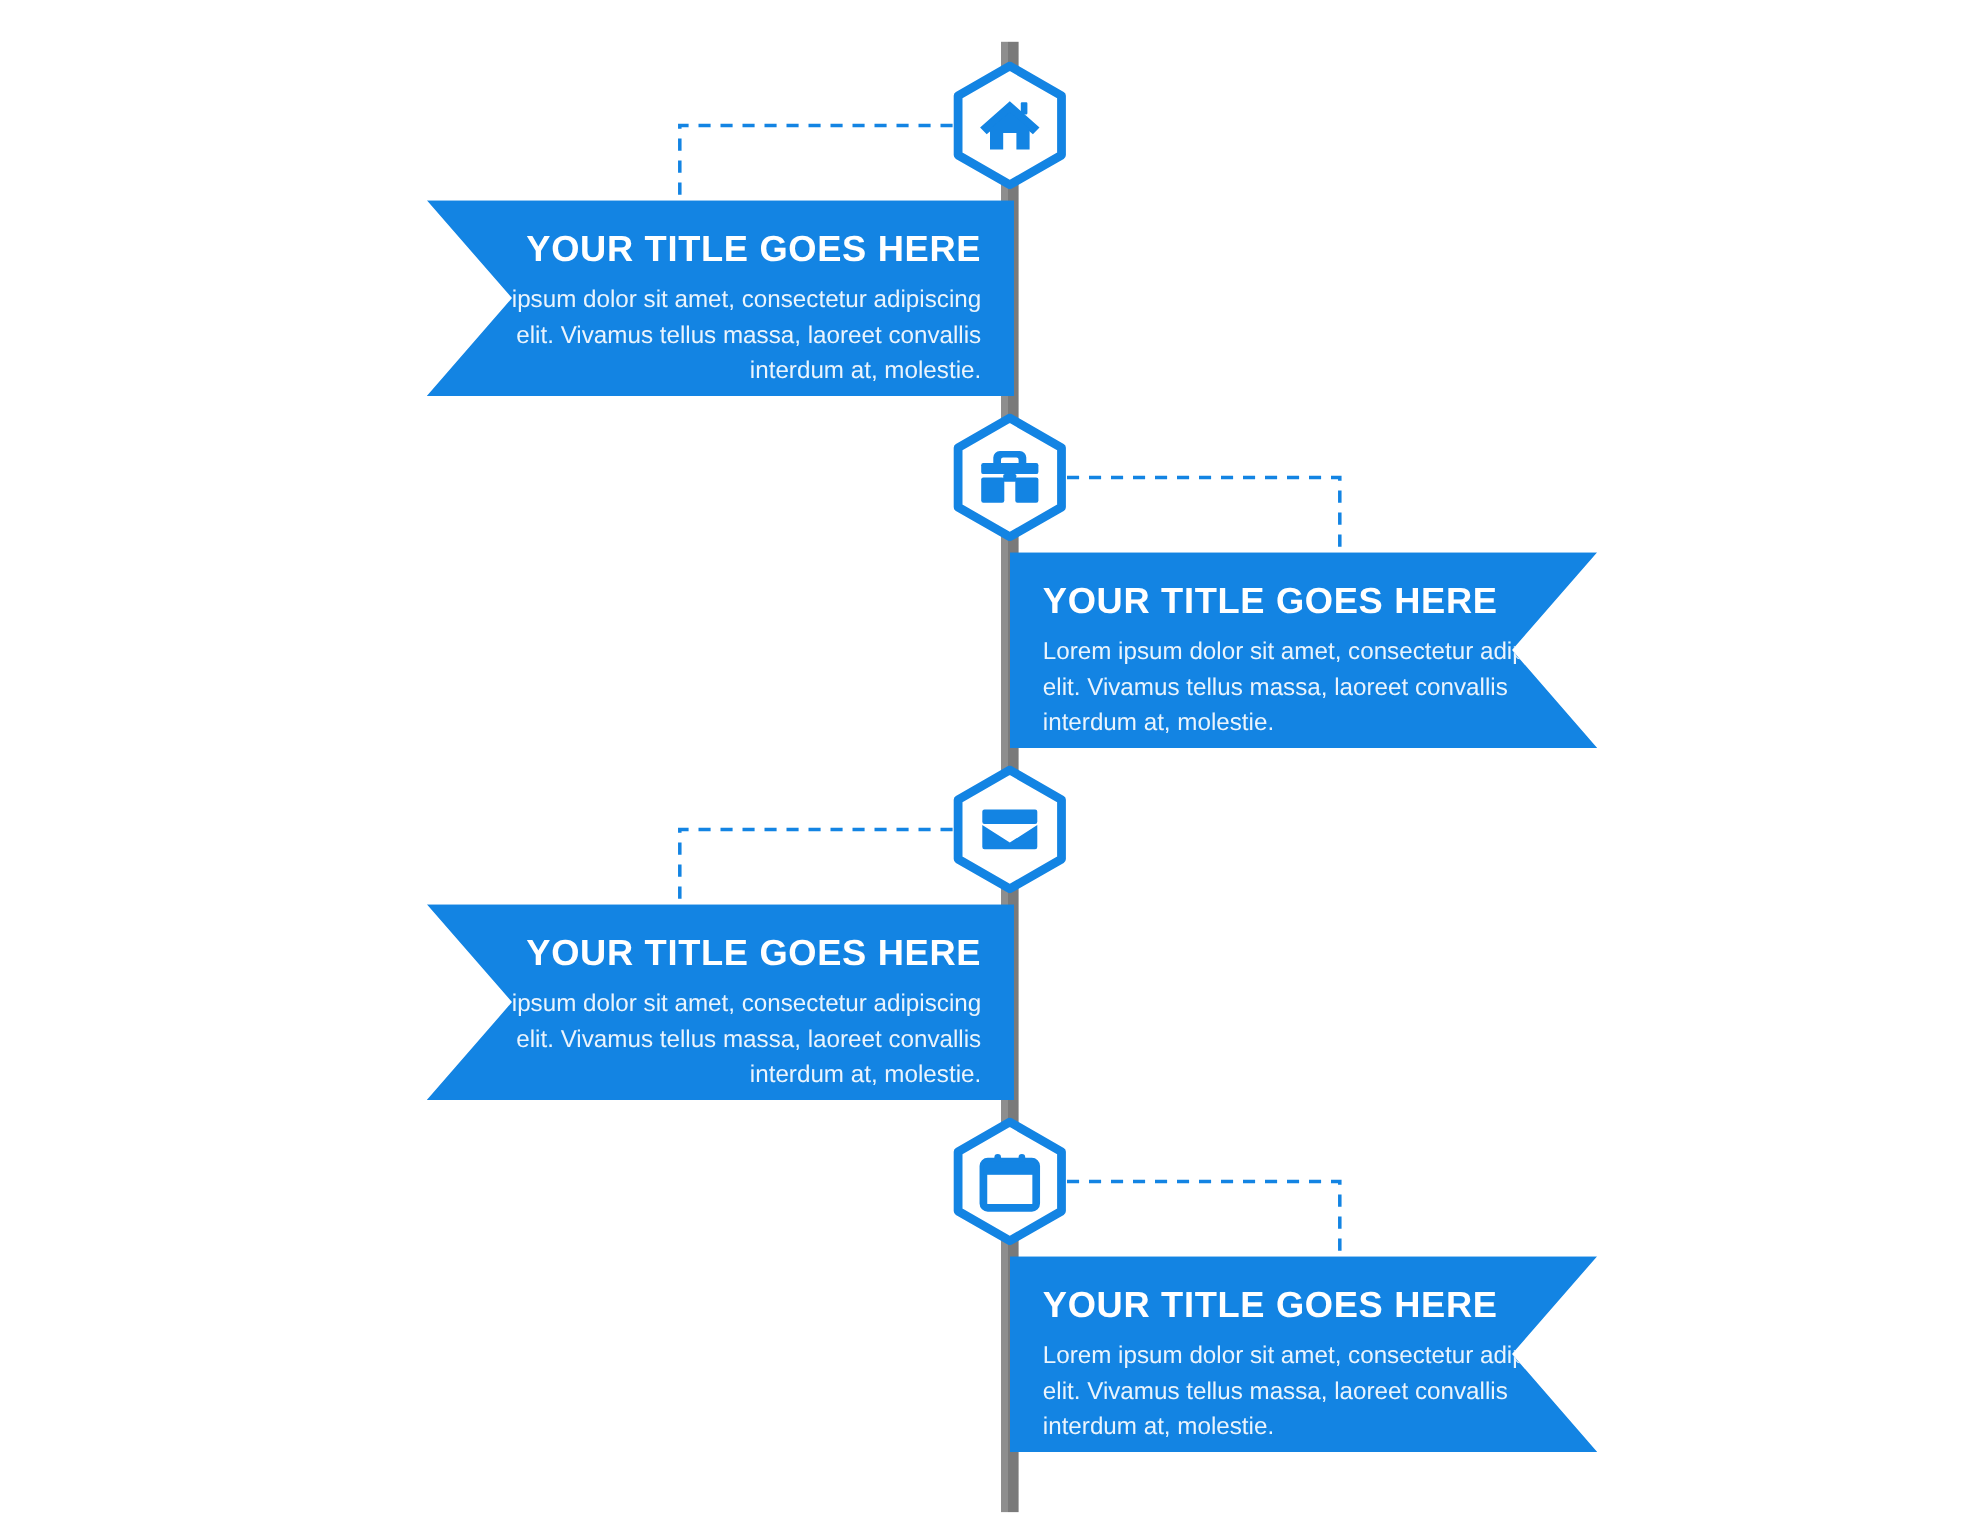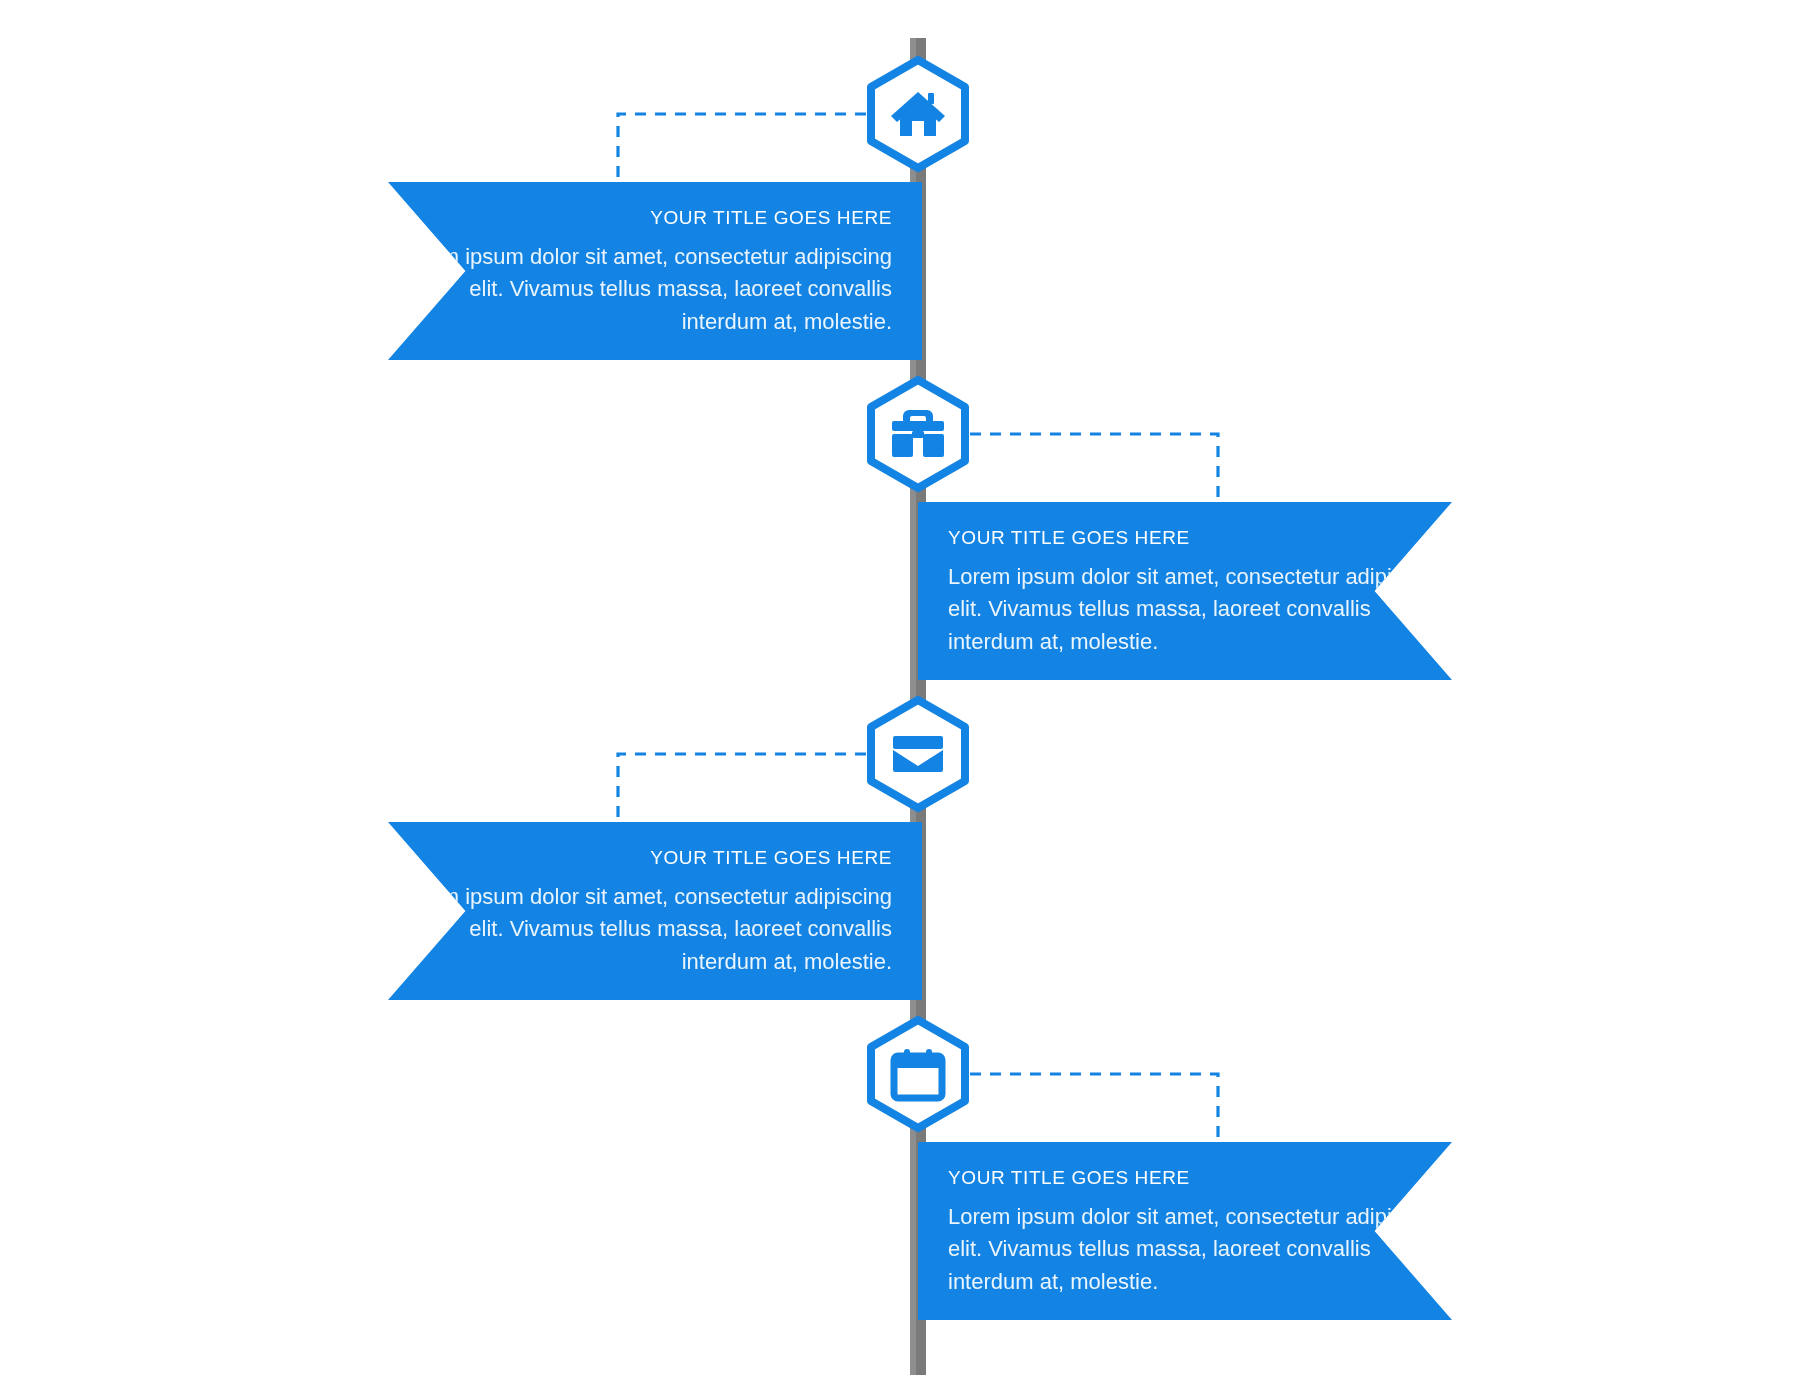--- a/index.html
+++ b/index.html
@@ -68,22 +68,22 @@
   .banner.right {
     left: 918px;
     width: 534px;
     padding: 26px 0 0 30px;
     text-align: left;
     -webkit-clip-path: polygon(0 0, 100% 0, 85.5% 50%, 100% 100%, 0 100%);
     clip-path: polygon(0 0, 100% 0, 85.5% 50%, 100% 100%, 0 100%);
   }
 
   .banner-title {
-    font-size: 19px;
-    font-weight: normal;
+    font-size: 33px;
+    font-weight: bold;
     color: #ffffff;
     letter-spacing: 0.6px;
     line-height: 1.1;
     margin: 0 0 12px 0;
   }
 
   .banner-body {
     font-size: 22px;
     color: #eaf4fd;
     line-height: 1.47;

